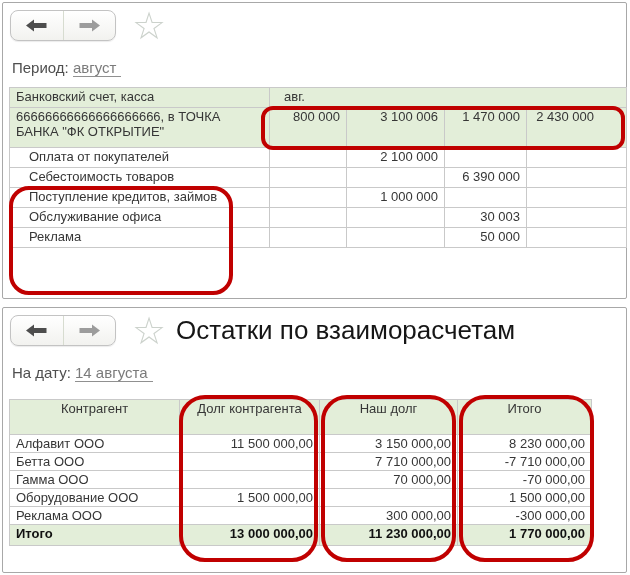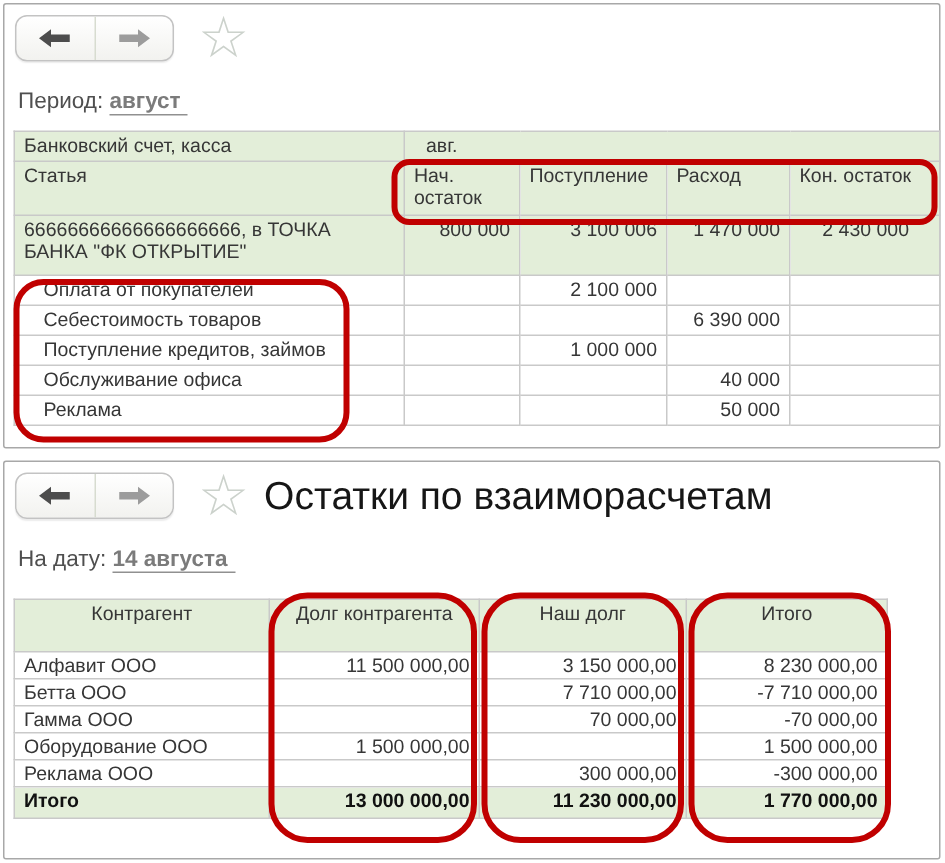--- a/index.html
+++ b/index.html
@@ -21,36 +21,36 @@
     overflow:hidden;box-sizing:border-box;
   }
   .nav-btn{flex:1;display:flex;align-items:center;justify-content:center;cursor:pointer;}
   .nav-btn + .nav-btn{border-left:1px solid #d7dcd0;}
   .star{font-size:38px;line-height:30px;color:#ccd2cc;margin:0 10px 0 16px;cursor:pointer;}
   .panel-title{font-size:26px;color:#161616;white-space:nowrap;}
 
   .subline{position:absolute;left:9px;font-size:15px;color:#4f4f4f;}
   #panel-money .subline{top:56px;}
   #panel-balances .subline{top:56px;}
-  .sub-link{color:#7b7b7b;border-bottom:1px solid #909090;padding-right:5px;cursor:pointer;font-weight:bold;}
+  .sub-link{color:#7b7b7b;border-bottom:1px solid #909090;padding-right:5px;cursor:pointer;}
 
   table{border-collapse:collapse;table-layout:fixed;position:absolute;font-size:13px;color:#363636;}
   td{border:1px solid #c9c9c9;padding:1px 6px;vertical-align:top;overflow:hidden;white-space:normal;box-sizing:border-box;}
   .green{background:#e3eed9;}
   .num{text-align:right;white-space:nowrap;}
   .center{text-align:center;}
   .indent{padding-left:19px;}
   .bold{font-weight:bold;color:#111;}
 
   #money-table{left:6px;top:84px;width:617px;}
   #money-table td.grow1{height:20px;}
   #money-table td.hrow{height:36px;}
   #money-table td.acct{height:40px;}
   #money-table td.drow{height:20px;}
-  #money-table td.last{padding-right:20px;}
+  #money-table td.last{padding-right:32px;}
   #money-table td.month{padding-left:14px;}
 
   #bal-table{left:6px;top:91px;width:582px;}
   #bal-table td.hrow{height:35px;text-align:center;}
   #bal-table td.drow{height:16px;margin-top:46px;}
   #bal-table td.trow{height:21px;}
 
   .hl{
     position:absolute;border:4px solid #c00000;background:transparent;
     pointer-events:none;box-sizing:border-box;z-index:6;
@@ -94,27 +94,20 @@
         <col style="width:98px">
         <col style="width:82px">
         <col style="width:100px">
     </colgroup>
     <tbody>
         <tr>
       <td class="green grow1">Банковский счет, касса</td>
       <td class="green grow1 month" colspan="4">авг.</td>
     </tr>
     <tr>
-      <td class="green hrow">Статья</td>
-      <td class="green hrow">Нач. остаток</td>
-      <td class="green hrow">Поступление</td>
-      <td class="green hrow">Расход</td>
-      <td class="green hrow">Кон. остаток</td>
-    </tr>
-    <tr>
       <td class="green acct">66666666666666666666, в ТОЧКА БАНКА "ФК ОТКРЫТИЕ"</td>
       <td class="green acct num">800 000</td>
       <td class="green acct num">3 100 006</td>
       <td class="green acct num">1 470 000</td>
       <td class="green acct num last">2 430 000</td>
     </tr>
     <tr>
       <td class="drow indent">Оплата от покупателей</td>
       <td class="drow num"></td>
       <td class="drow num">2 100 000</td>
@@ -132,21 +125,21 @@
       <td class="drow indent">Поступление кредитов, займов</td>
       <td class="drow num"></td>
       <td class="drow num">1 000 000</td>
       <td class="drow num"></td>
       <td class="drow num last"></td>
     </tr>
     <tr>
       <td class="drow indent">Обслуживание офиса</td>
       <td class="drow num"></td>
       <td class="drow num"></td>
-      <td class="drow num">40 000</td>
+      <td class="drow num">30 003</td>
       <td class="drow num last"></td>
     </tr>
     <tr>
       <td class="drow indent">Реклама</td>
       <td class="drow num"></td>
       <td class="drow num"></td>
       <td class="drow num">50 000</td>
       <td class="drow num last"></td>
     </tr>
   </tbody>

